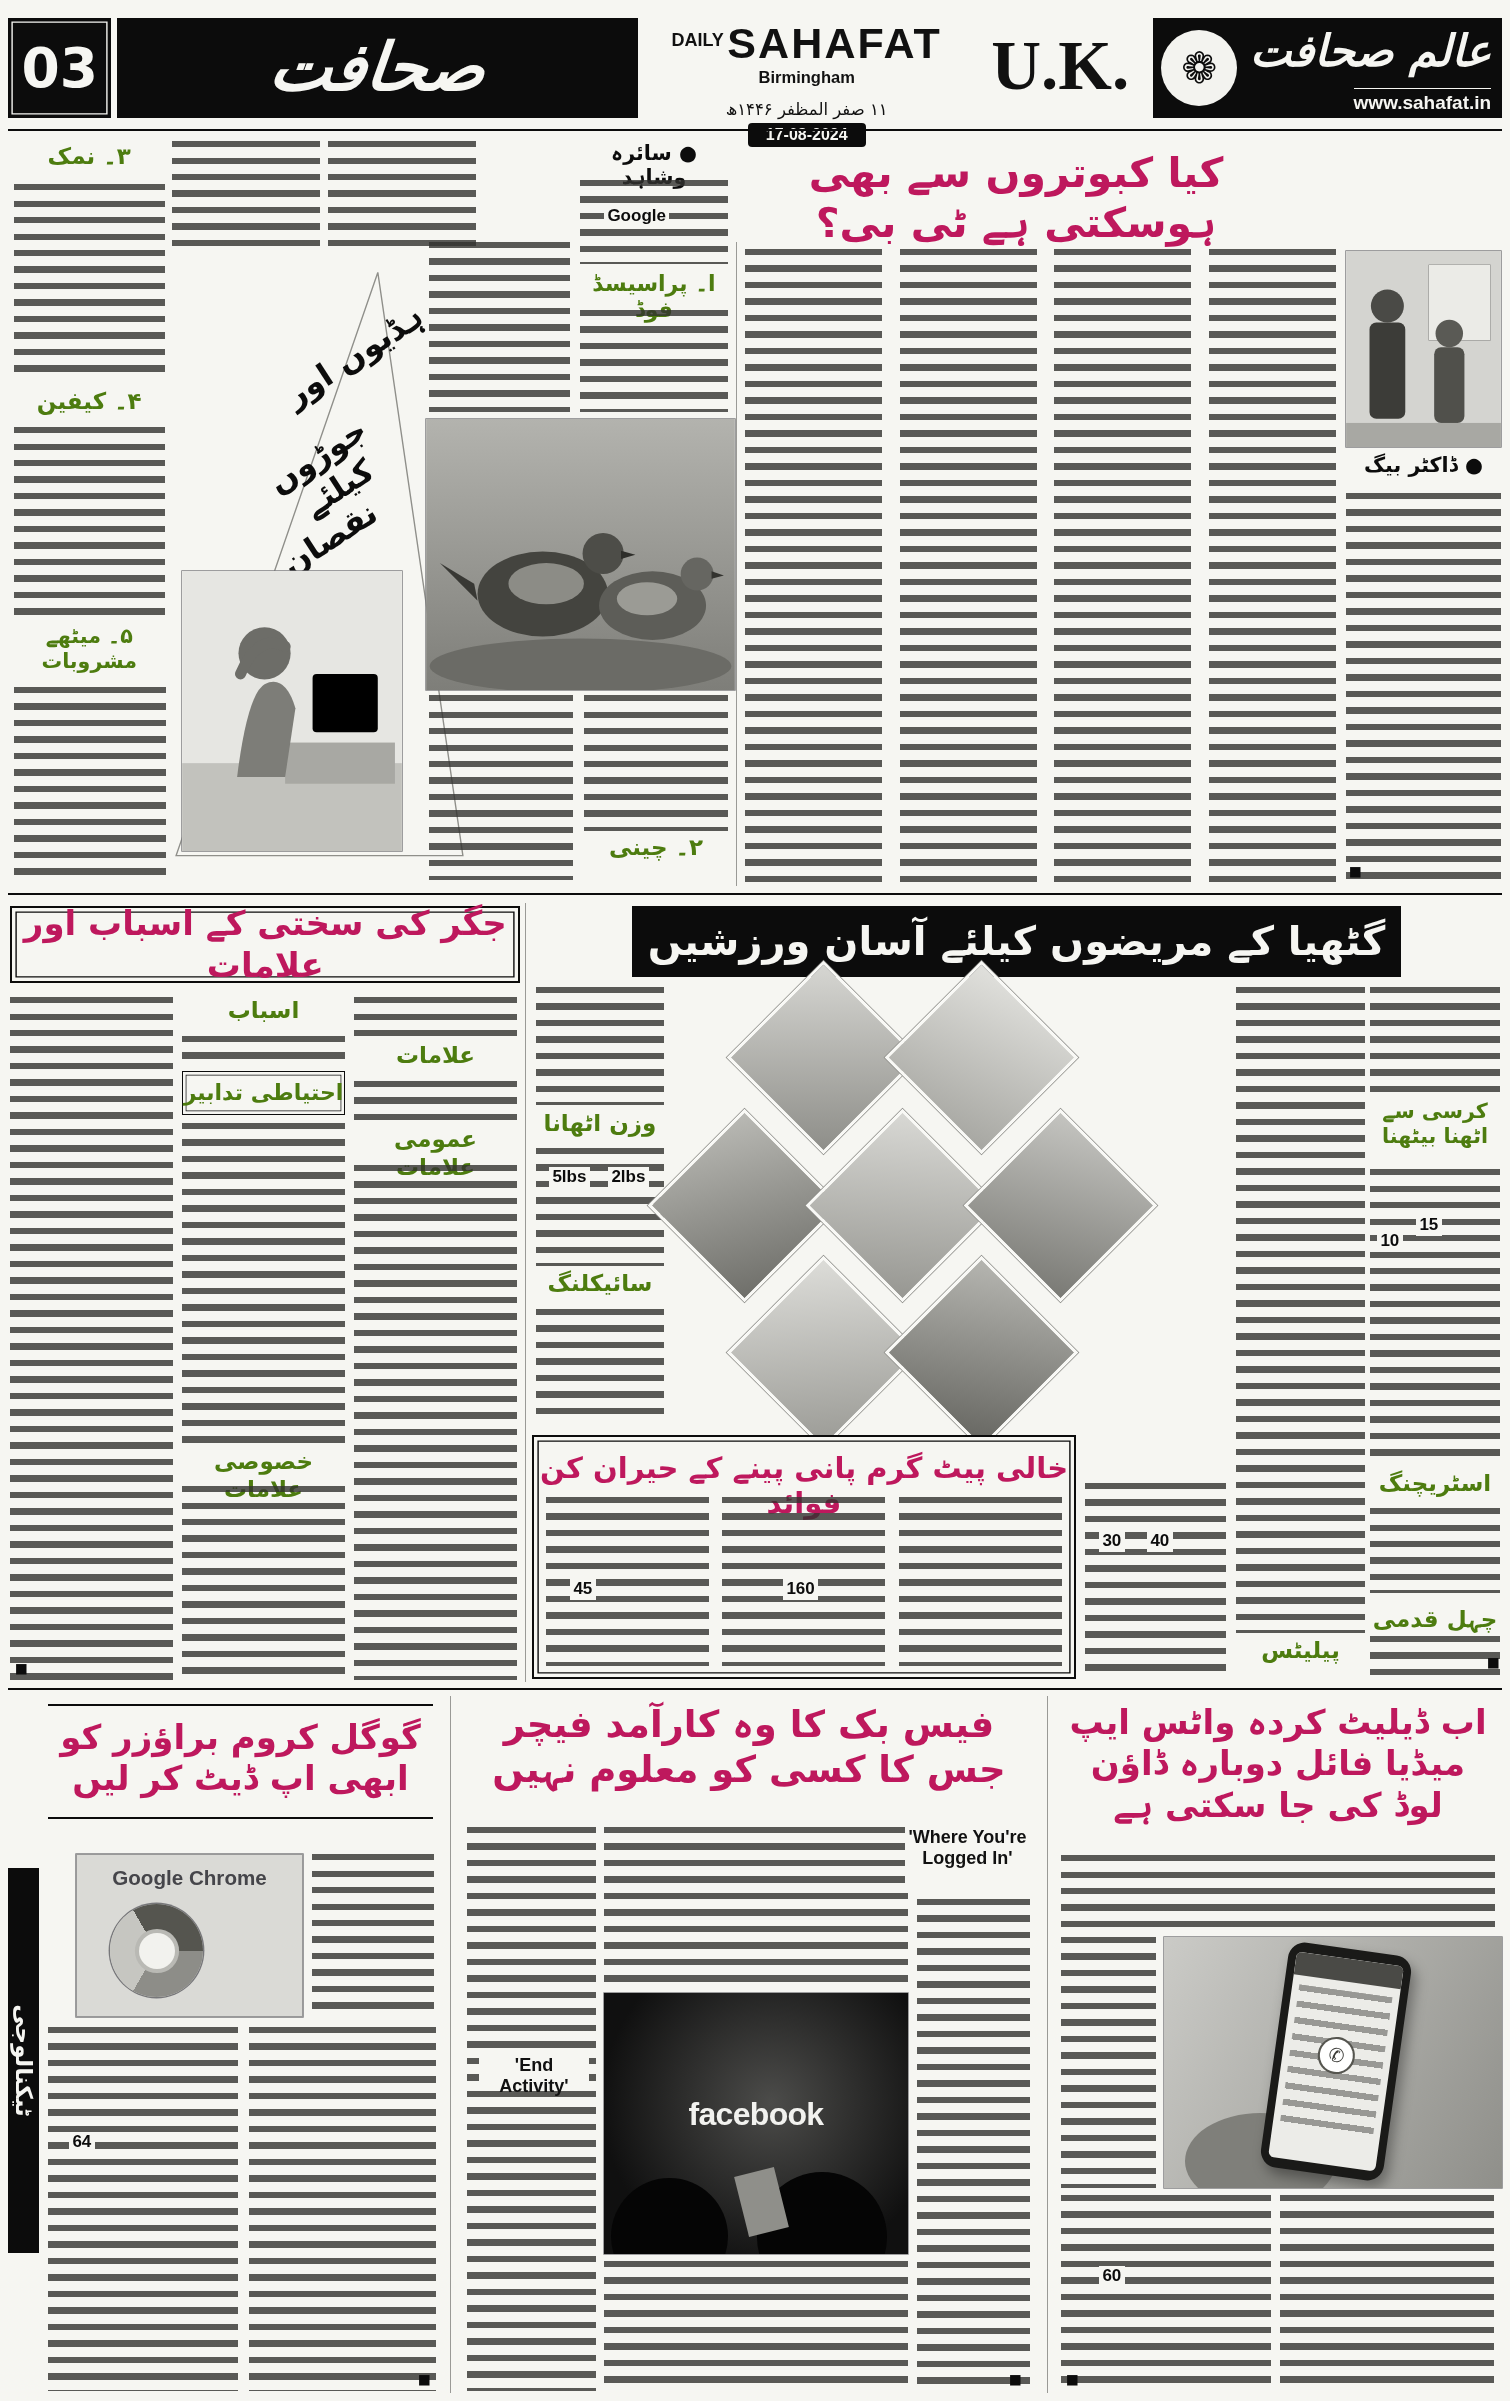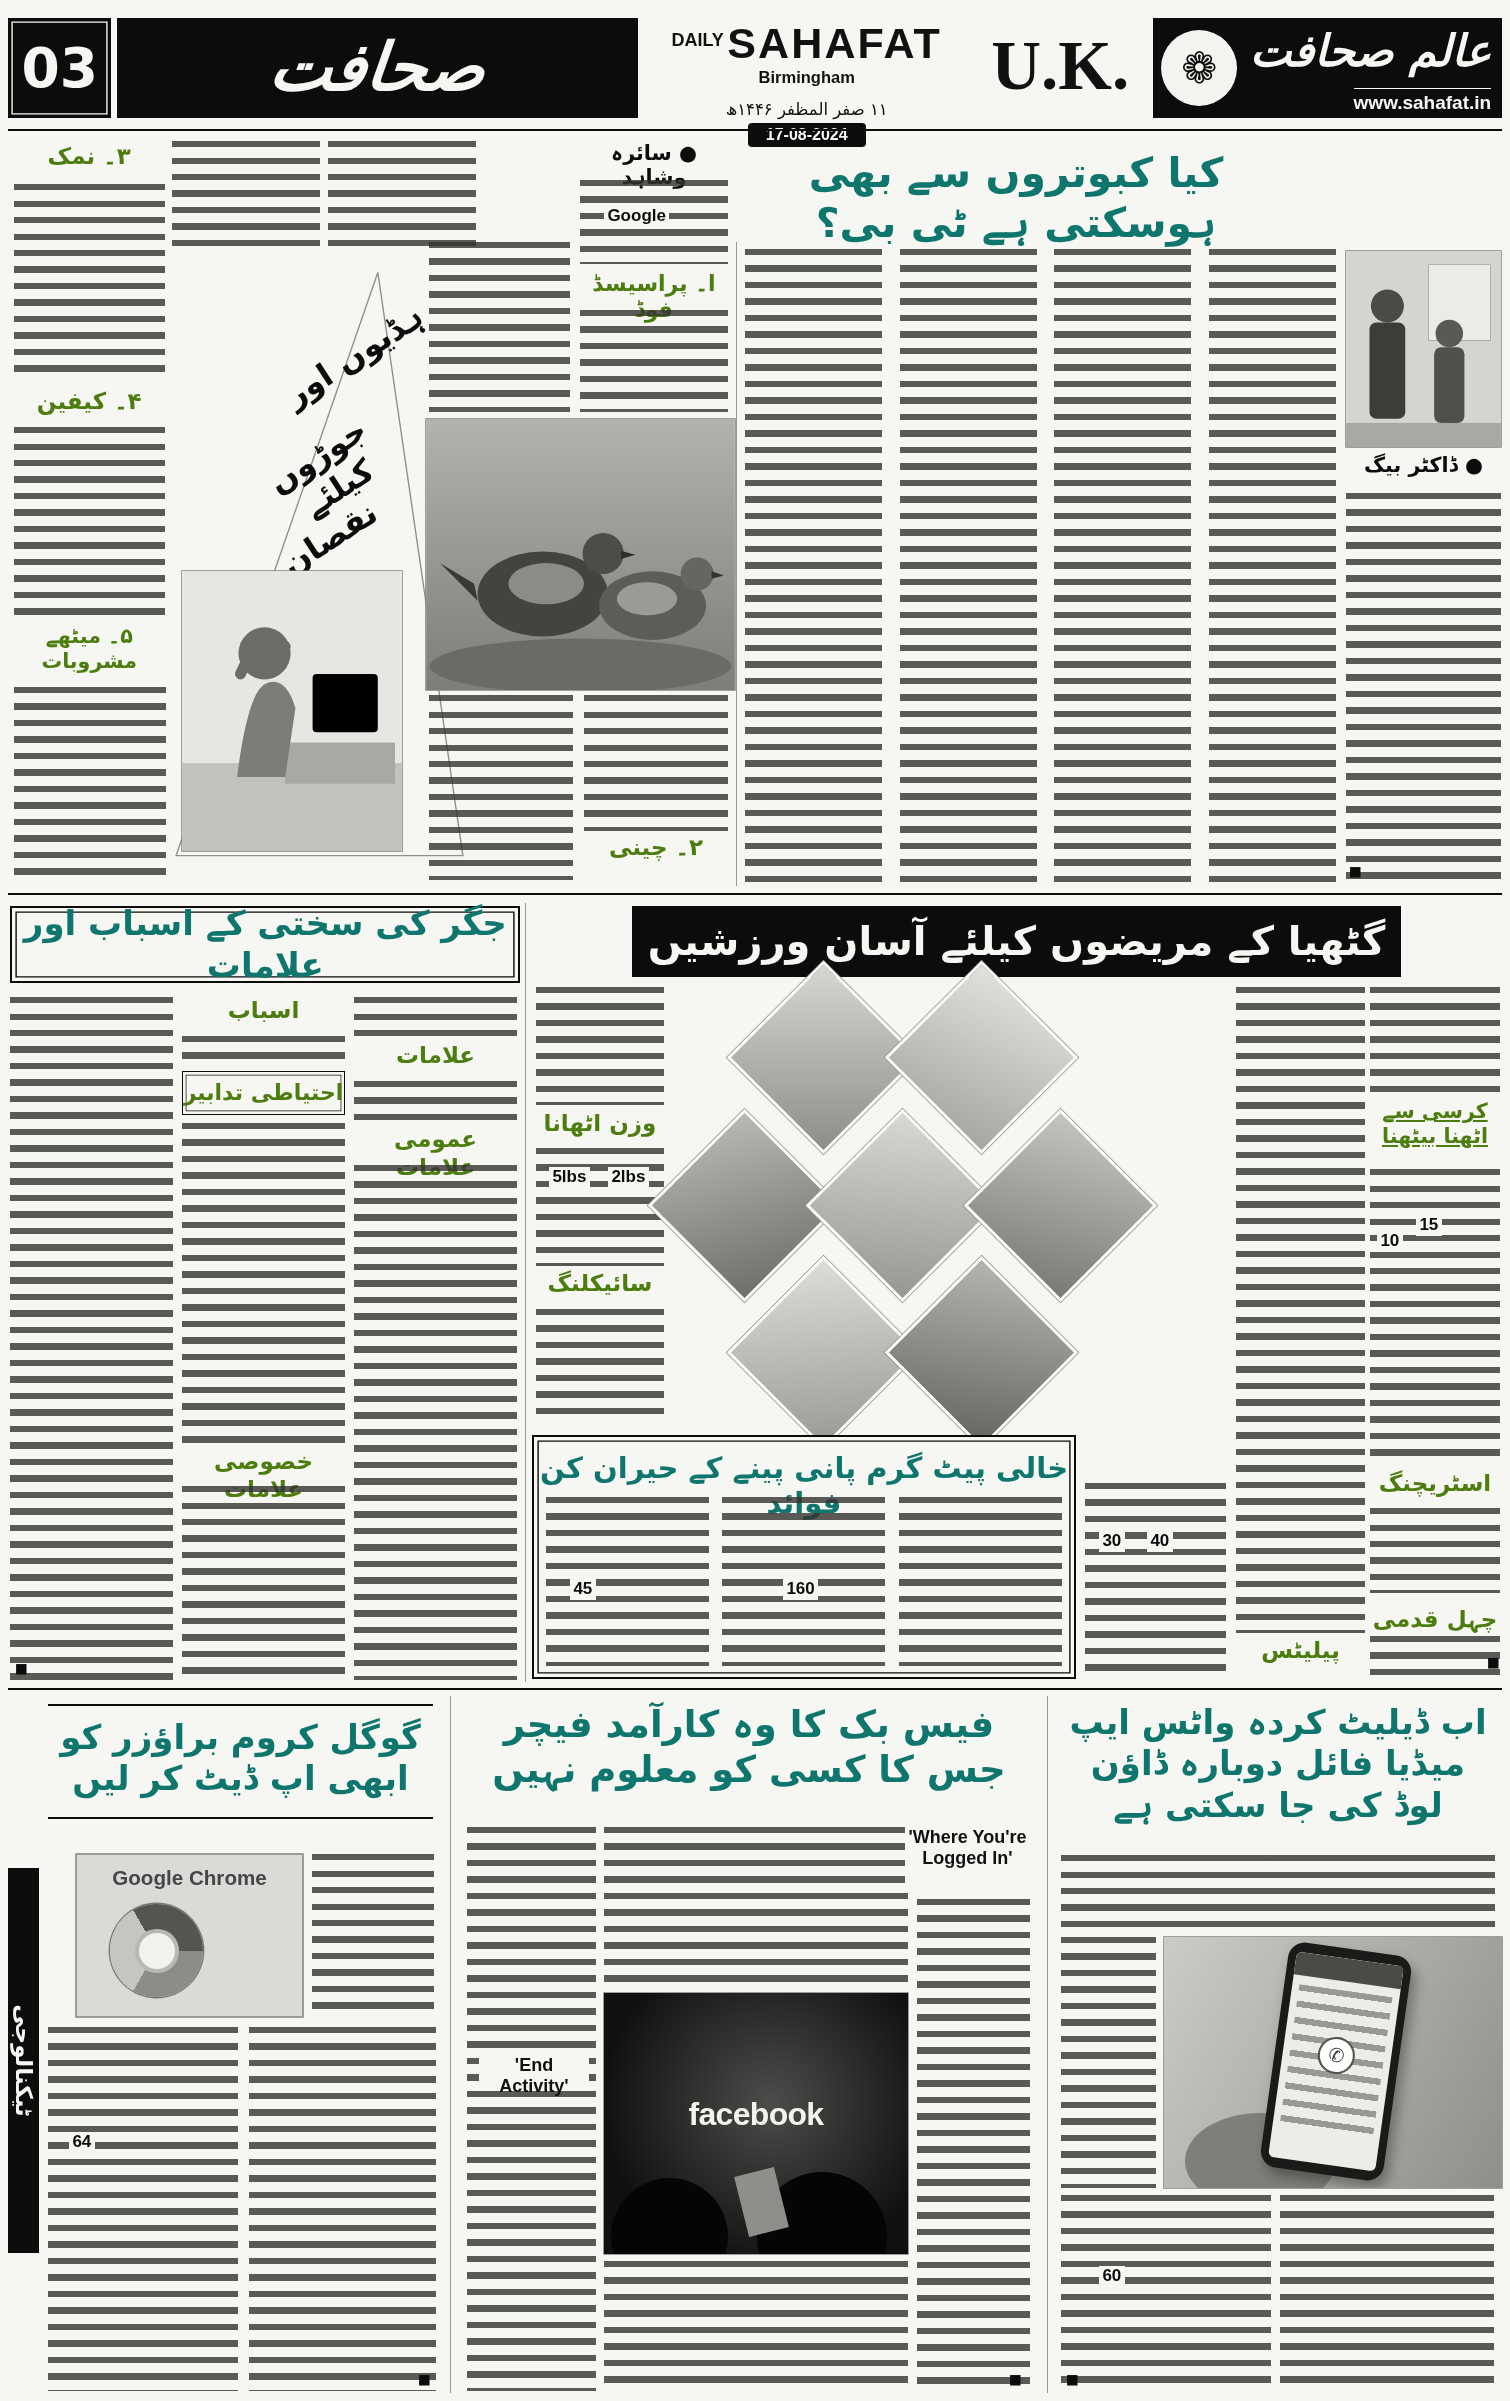--- a/index.html
+++ b/index.html
@@ -11,21 +11,21 @@
   }
   .abs { position: absolute; }
   .urdu { direction: rtl; unicode-bidi: embed; }
   .ltr  { direction: ltr; font-family: "Liberation Sans", sans-serif; }
   
   .sim {
     background-image: repeating-linear-gradient(
       to bottom, #32322f 0px, #32322f 6.2px, rgba(0,0,0,0) 6.2px, rgba(0,0,0,0) 16.5px);
     opacity: .8;
   }
-  .headline { font-weight: 700; text-align: center; line-height: 1.22; color: #0f766e; }
+  .headline { font-weight: 700; text-align: center; line-height: 1.22; color: #be185d; }
   .subhead  { font-weight: 700; font-size: 23px; text-align: center; line-height: 1.2; color: #4d7c0f; }
   .byline   { font-weight: 700; font-size: 20.6px; text-align: center; color: #0c0c0c; }
   .band { background: #0c0c0c; color: #f6f6f2; }
   .boxed {
     border: 2.1px solid #0c0c0c;
     box-shadow: inset 0 0 0 3.4px #f6f6f2, inset 0 0 0 4.8px #0c0c0c;
     background: #f6f6f2;
   }
   .photo { box-shadow: 0 0 0 0.7px #77777a; overflow: hidden; }
   .rule-h { position: absolute; background: #0c0c0c; }
@@ -214,21 +214,21 @@
   <div class="diamond" style="left:676px; top:1137px; background:linear-gradient(120deg,#b9b9b4,#6f6f6a);"></div>
   <div class="diamond" style="left:834px; top:1137px; background:linear-gradient(140deg,#d8d8d4,#979792);"></div>
   <div class="diamond" style="left:992px; top:1137px; background:linear-gradient(150deg,#c4c4c0,#7a7a75);"></div>
   <div class="diamond" style="left:755px; top:1284px; background:linear-gradient(130deg,#dcdcd8,#9b9b96);"></div>
   <div class="diamond" style="left:913px; top:1284px; background:linear-gradient(145deg,#b5b5b0,#666661);"></div>
 
   <div class="abs sim" style="left:1236px; top:987px; width:129px; height:646px;"></div>
   <div class="abs urdu subhead" style="left:1236px; top:1637px; width:129px;">پیلیٹس</div>
 
   <div class="abs sim" style="left:1370px; top:987px; width:130px; height:107px;"></div>
-  <div class="abs urdu subhead" style="left:1370px; top:1099px; width:130px; font-size:20.6px;text-decoration:underline;">کرسی سے اٹھنا بیٹھنا</div>
+  <div class="abs urdu subhead" style="left:1370px; top:1099px; width:130px; font-size:20.6px;">کرسی سے اٹھنا بیٹھنا</div>
   <div class="abs sim" style="left:1370px; top:1169px; width:130px; height:297px;"></div>
   <span class="chip" style="left:1377px; top:1231px;">10</span>
   <span class="chip" style="left:1416px; top:1215px;">15</span>
   <div class="abs urdu subhead" style="left:1370px; top:1470px; width:130px;">اسٹریچنگ</div>
   <div class="abs sim" style="left:1370px; top:1508px; width:130px; height:85px;"></div>
   <div class="abs urdu subhead" style="left:1370px; top:1597px; width:130px;margin-top:9px;">چہل قدمی</div>
   <div class="abs sim" style="left:1370px; top:1636px; width:130px; height:43px;"></div>
   <span class="endmark" style="left:1487px; top:1654px;">■</span>
 
   <div class="abs sim" style="left:1085px; top:1483px; width:141px; height:196px;"></div>

